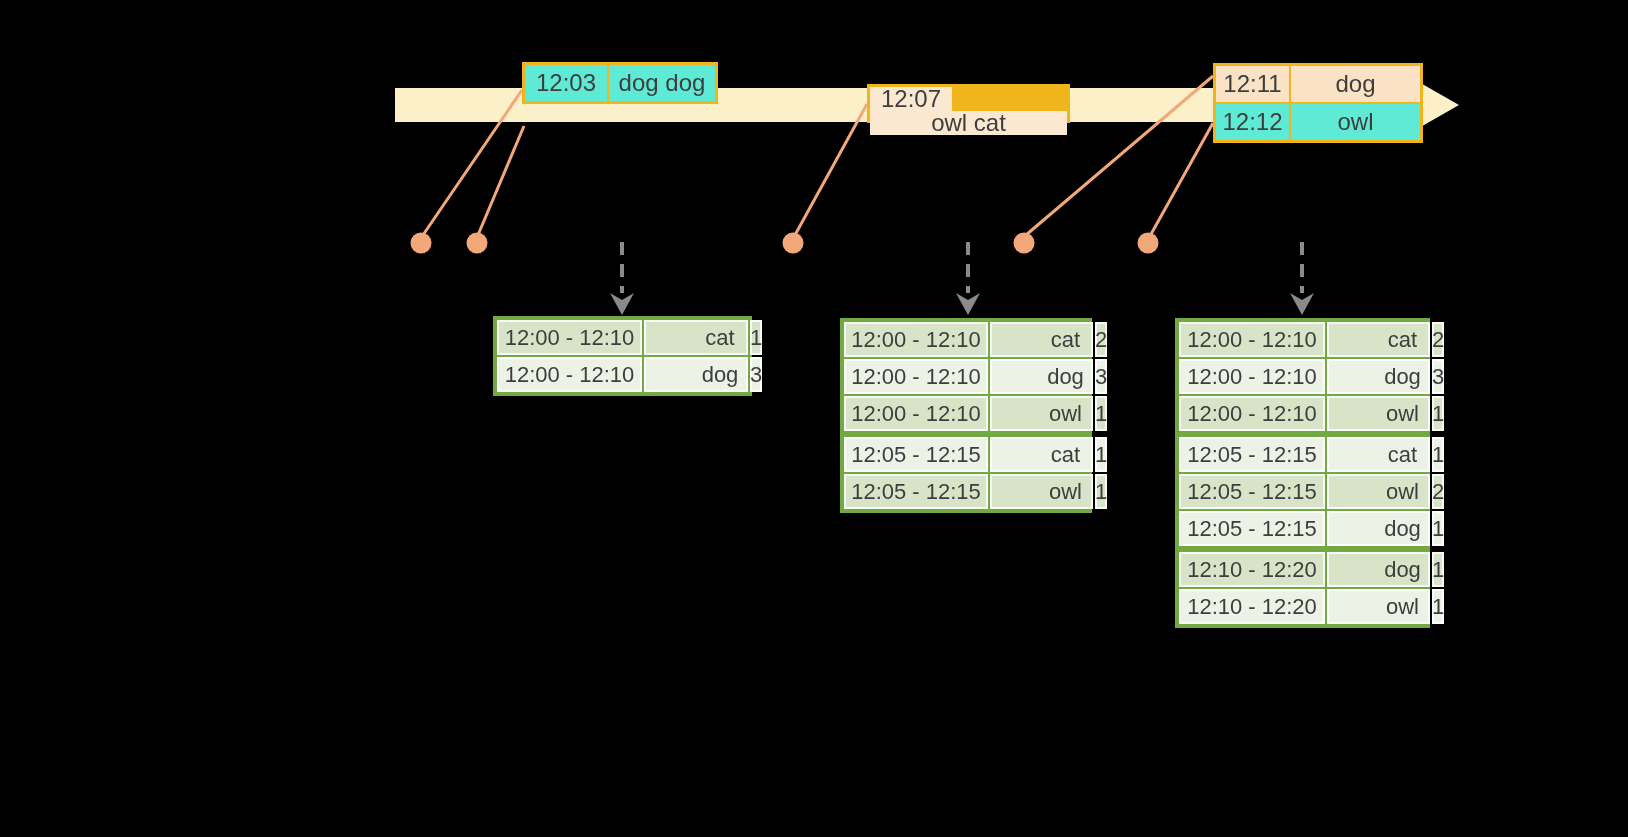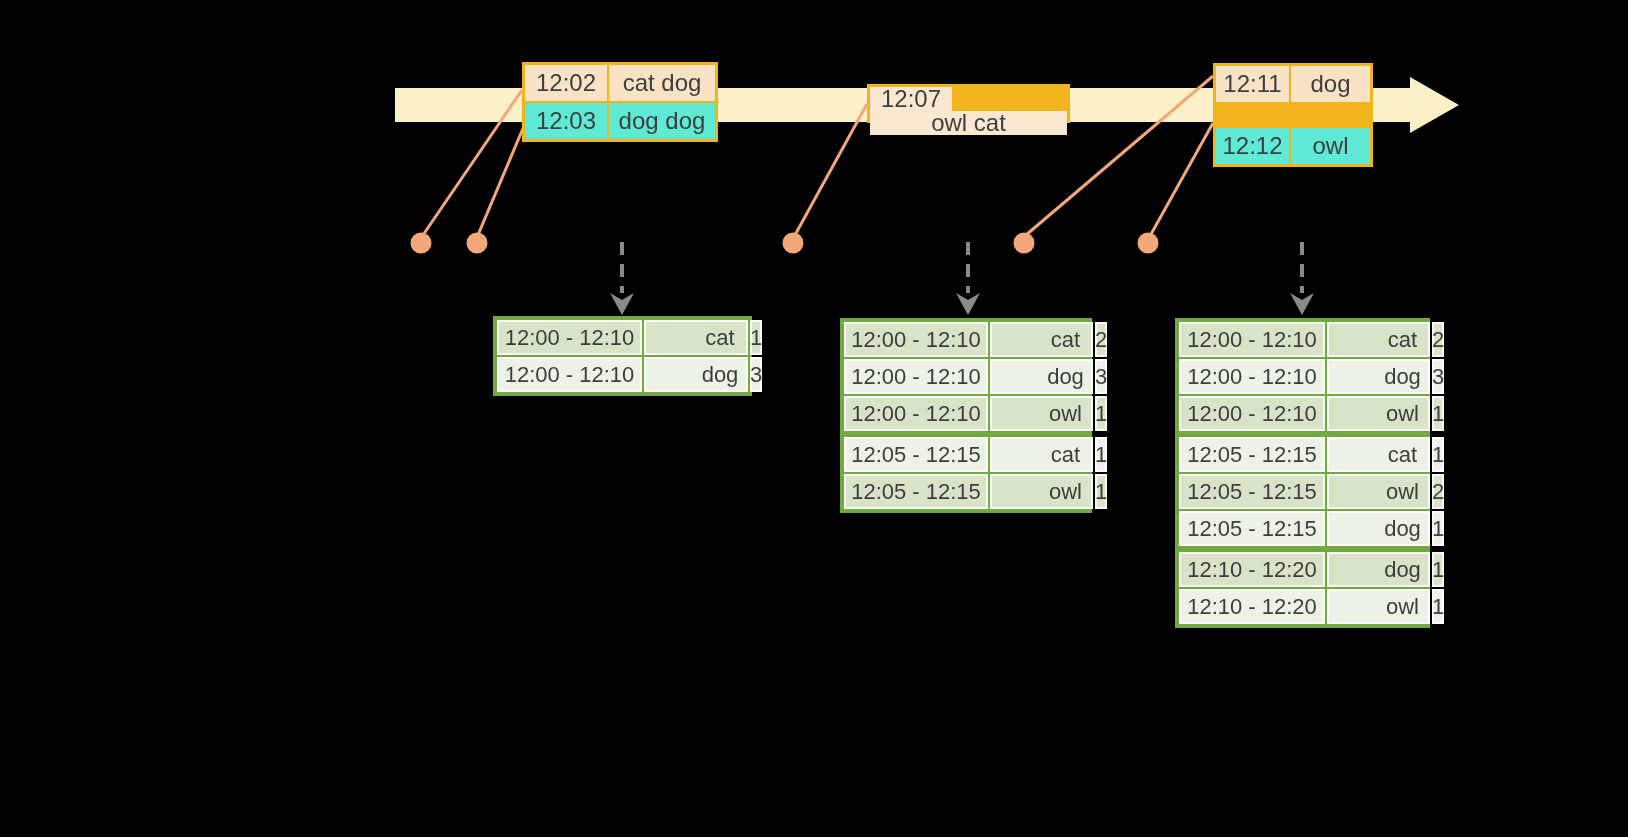--- a/index.html
+++ b/index.html
@@ -38,21 +38,21 @@
          box-shadow:inset 0 0 0 2px rgba(255,255,255,0.8);}
   .rwindow{width:var(--w1);margin-right:2px;flex:none;}
   .rword{width:var(--w2);margin-right:2px;flex:none;padding-left:48px;}
   .rcount{flex:1;}
   .rrow.dark .rcell{background:#d8e4c8;}
   .rrow.light .rcell{background:#edf2e6;}
 
   
   #event-0{left:522px;top:62px;width:196px;--tw:82px;}
   #event-1{left:867px;top:84px;width:203px;--tw:82px;}
-  #event-2{left:1213px;top:63px;width:160px;gap:24px;--tw:73px;}
+  #event-2{left:1213px;top:63px;width:210px;--tw:73px;}
   #result-0{left:493px;top:316px;width:259px;--w1:145px;--w2:56px;}
   #result-1{left:840px;top:318px;width:252px;--w1:144px;--w2:55px;}
   #result-2{left:1175px;top:318px;width:255px;--w1:146px;--w2:55px;}
 </style>
 </head>
 <body>
 
 <div id="canvas">
 
   <svg id="connector-layer" viewBox="0 0 1628 837" xmlns="http://www.w3.org/2000/svg">
@@ -82,24 +82,20 @@
 
       <line x1="968" y1="242" x2="968" y2="293" stroke="#8a8a8a" stroke-width="4" stroke-dasharray="13 9"></line>
       <path d="M956,293 L968,315 L980,293 L968,300 Z" fill="#8a8a8a"></path>
 
       <line x1="1302" y1="242" x2="1302" y2="293" stroke="#8a8a8a" stroke-width="4" stroke-dasharray="13 9"></line>
       <path d="M1290,293 L1302,315 L1314,293 L1302,300 Z" fill="#8a8a8a"></path>
     </g>
   </svg>
 
   <div id="event-0" class="event-table">
-      <div class="erow peach">
-        <div class="ecell etime">12:02</div>
-        <div class="ecell ewords">cat dog</div>
-      </div>
       <div class="erow cream">
         <div class="ecell etime">12:03</div>
         <div class="ecell ewords">dog dog</div>
       </div>
     </div>
   <div id="event-1" class="event-table">
       <div class="erow peach">
         <div class="ecell etime">12:07</div>
         <div class="ecell ewords">owl cat</div>
       </div>

